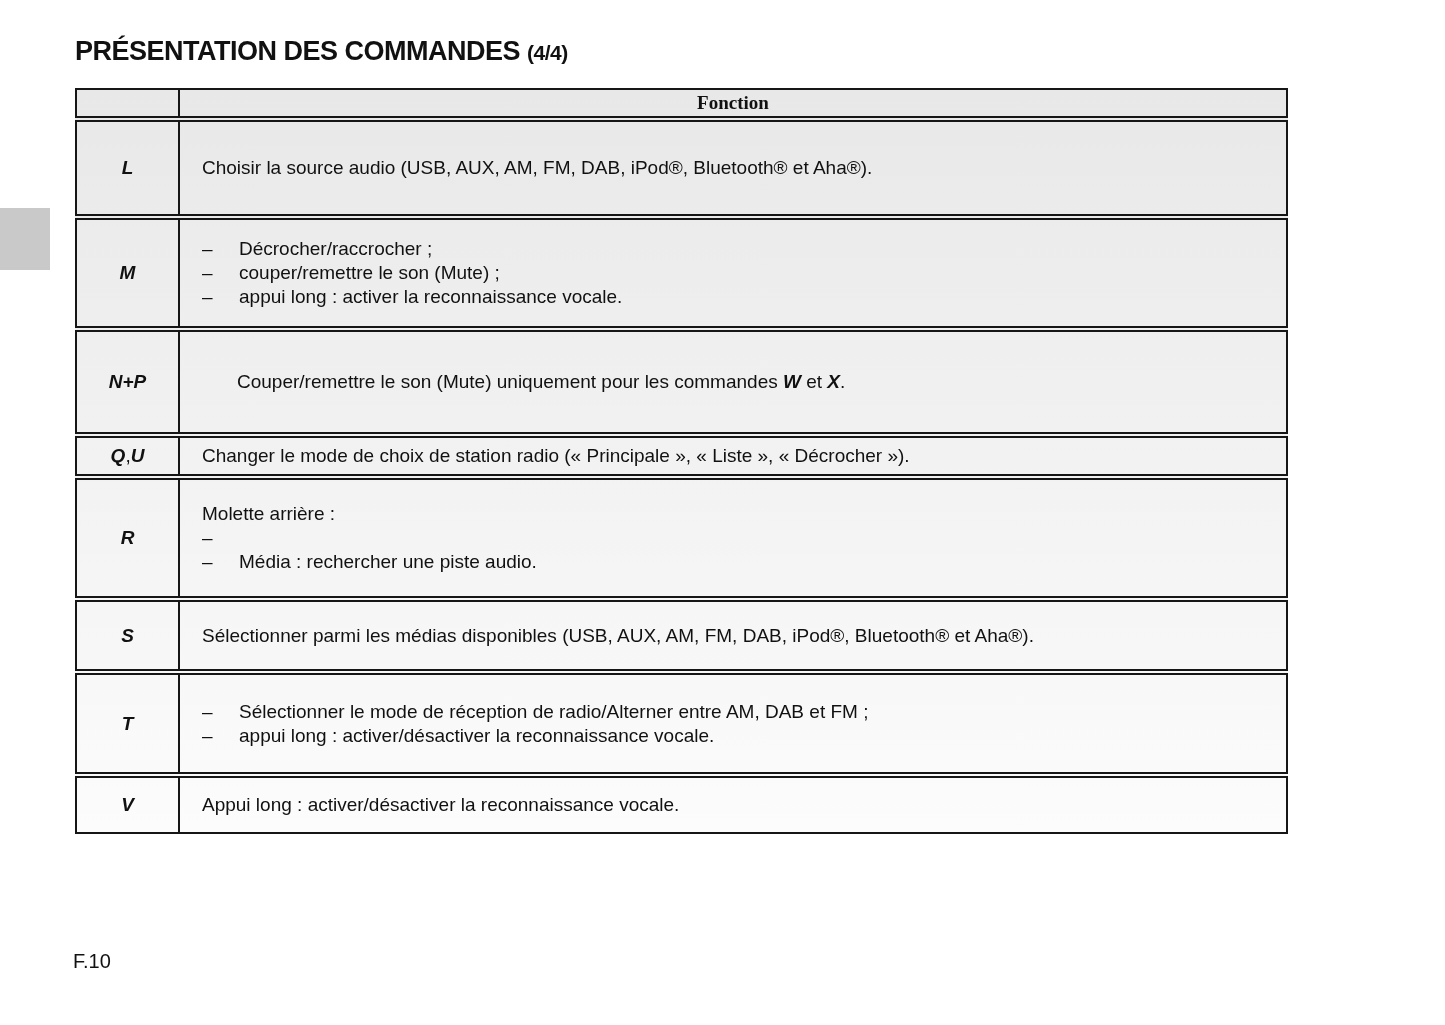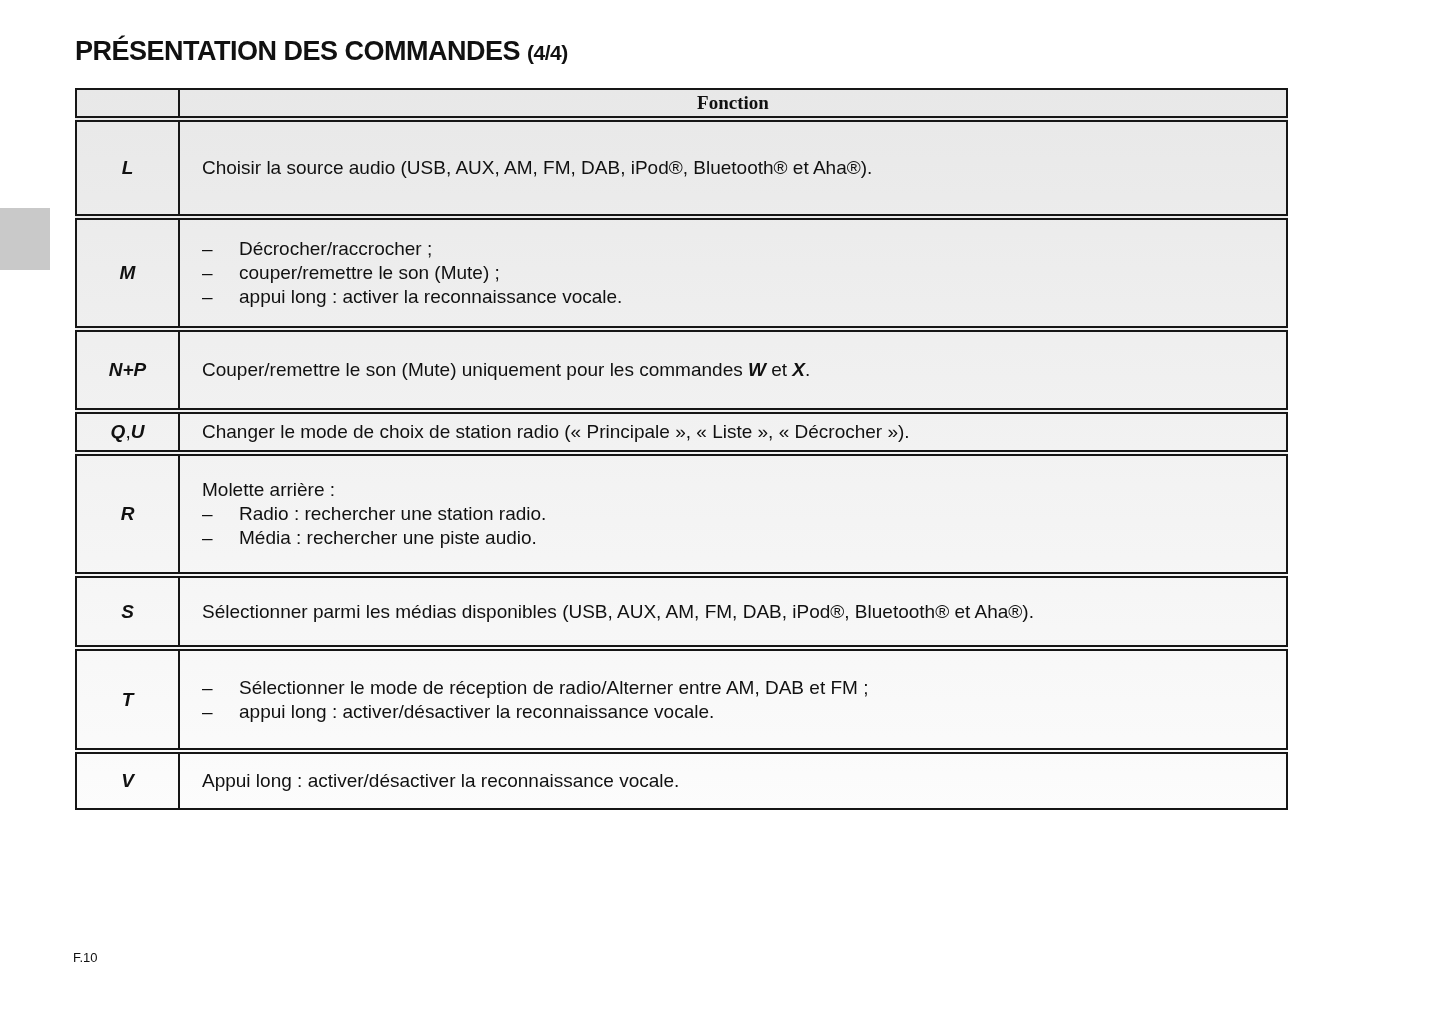--- a/index.html
+++ b/index.html
@@ -56,21 +56,21 @@
   }
   .content-cell.header{
     align-items:center;font-weight:bold;padding:2px 0;
   }
   .line{display:flex;flex-direction:row;align-items:baseline;white-space:pre-wrap;margin-left:14px;}
   .dash{flex:0 0 37px;}
   .bi{font-weight:bold;font-style:italic;}
   
   .page-number{
     position:absolute;left:73px;top:950px;
-    font-size:13px;
+    font-size:20px;
   }
 </style>
 </head>
 <body>
 
 <h1 class="page-title"><span>PRÉSENTATION DES COMMANDES</span><span> </span><span class="suffix">(4/4)</span></h1>
 
 <div class="side-tab"></div>
 
 <div class="func-table">
@@ -92,21 +92,21 @@
     <div class="trow" style="height: 110px;">
       <div class="label-cell">
         <span class="em">M</span>
       </div>
       <div class="content-cell">
         <div class="line"><span class="dash">–</span><span>Décrocher/raccrocher ;</span></div>
         <div class="line"><span class="dash">–</span><span>couper/remettre le son (Mute) ;</span></div>
         <div class="line"><span class="dash">–</span><span>appui long : activer la reconnaissance vocale.</span></div>
       </div>
     </div>
-    <div class="trow" style="height: 80px;">
+    <div class="trow" style="height: 104px; gap: 35px;">
       <div class="label-cell">
         <span class="em">N+P</span>
       </div>
       <div class="content-cell">
         <div class="line"><span>Couper/remettre le son (Mute) uniquement pour les commandes </span><span class="bi">W</span><span> et </span><span class="bi">X</span><span>.</span></div>
       </div>
     </div>
     <div class="trow" style="height: 40px;">
       <div class="label-cell">
         <span class="em">Q</span>
@@ -116,21 +116,21 @@
       <div class="content-cell">
         <div class="line"><span>Changer le mode de choix de station radio (« Principale », « Liste », « Décrocher »).</span></div>
       </div>
     </div>
     <div class="trow" style="height: 120px;">
       <div class="label-cell">
         <span class="em">R</span>
       </div>
       <div class="content-cell">
         <div class="line"><span>Molette arrière :</span></div>
-        <div class="line"><span class="dash">–</span><span>Radio : rechercher une station radio.</span></div>
+        <div class="line"><span class="dash">–</span></div>
         <div class="line"><span class="dash">–</span><span>Média : rechercher une piste audio.</span></div>
       </div>
     </div>
     <div class="trow" style="height: 71px;">
       <div class="label-cell">
         <span class="em">S</span>
       </div>
       <div class="content-cell">
         <div class="line"><span>Sélectionner parmi les médias disponibles (USB, AUX, AM, FM, DAB, iPod®, Bluetooth® et Aha®).</span></div>
       </div>

